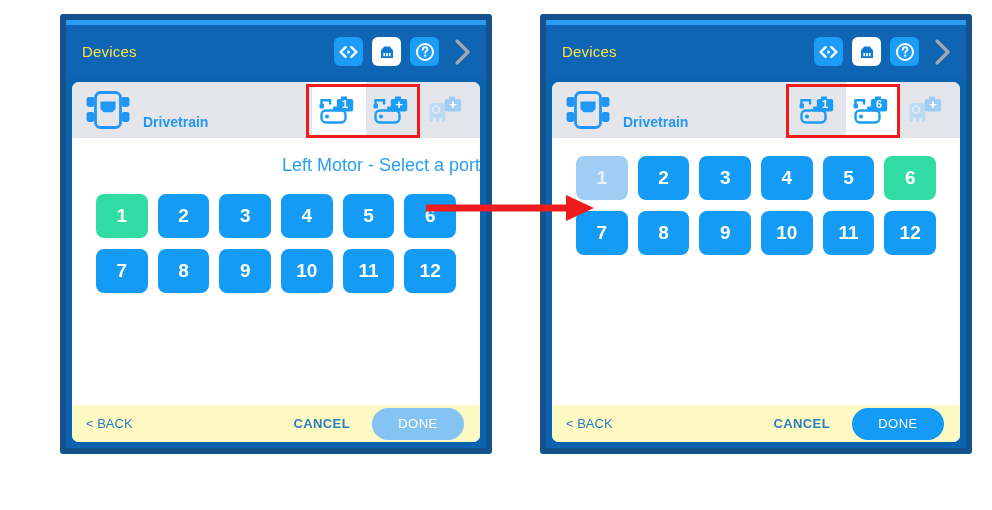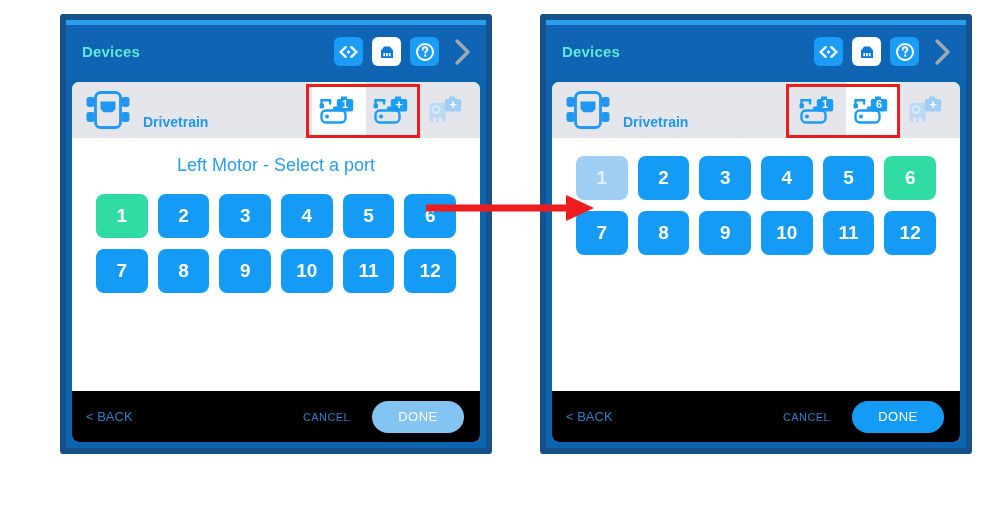--- a/index.html
+++ b/index.html
@@ -36,21 +36,21 @@
     position:absolute;left:0;top:0;width:100%;height:5px;
     background:#2d9cf0;
   }
   
   .appbar{
     position:absolute;left:0;top:5px;width:100%;height:53px;
     background:#0f64b4;
     display:flex;align-items:center;
   }
   .appbar-title{
-    color:#5eead4;font-size:15px;font-weight:bold;
+    color:#fde047;font-size:15px;font-weight:normal;
     margin-left:16px;letter-spacing:.2px;
     flex:1;
   }
   .hdr-icons{display:flex;align-items:center;gap:9px;margin-right:10px;}
   .hicon{
     width:29px;height:29px;border-radius:6px;
     display:flex;align-items:center;justify-content:center;
     background:#1b9cf5;
   }
   .hicon.active{background:#ffffff;}
@@ -89,50 +89,50 @@
     box-sizing:border-box;
     pointer-events:none;
   }
 
   
   .chooser{
     position:absolute;left:0;right:0;top:56px;bottom:51px;
     background:#ffffff;
   }
   .chooser-title{
-    text-align:center;color:#2a9df4;
+    text-align:right;color:#2a9df4;
     font-size:18px;margin-top:17px;
   }
   .grid{
     margin:18px auto 0;
     width:360px;
     display:grid;
     grid-template-columns:repeat(6,1fr);
     row-gap:11px;column-gap:10px;
   }
   .port{
     height:44px;border-radius:8px;
     background:#139bf5;
     color:#ffffff;font-size:19px;font-weight:bold;
     display:flex;align-items:center;justify-content:center;
   }
   .port.green{background:#31dca4;}
   .port.dim{background:#9fcdf3;color:#e4f0fb;}
 
   
   .footer{
-    position:absolute;left:0;right:0;bottom:0;height:51px;
-    background:#000000;
+    position:absolute;left:0;right:0;bottom:0;height:37px;
+    background:#fef9c3;
     display:flex;align-items:center;
   }
   .back{
     color:#2a7fc4;font-size:13px;margin-left:14px;
   }
   .f-spacer{flex:1;}
-  .cancel{color:#2a7fc4;font-size:11px;letter-spacing:.4px;}
+  .cancel{color:#2a7fc4;font-size:13px;letter-spacing:.4px;font-weight:bold;}
   .done{
     margin-left:22px;margin-right:16px;
     width:92px;height:32px;border-radius:16px;
     background:#139bf5;color:#ffffff;
     font-size:13px;font-weight:normal;letter-spacing:.5px;
     display:flex;align-items:center;justify-content:center;
   }
   .done.disabled{background:#84c4f2;color:#ffffff;}
 
   

